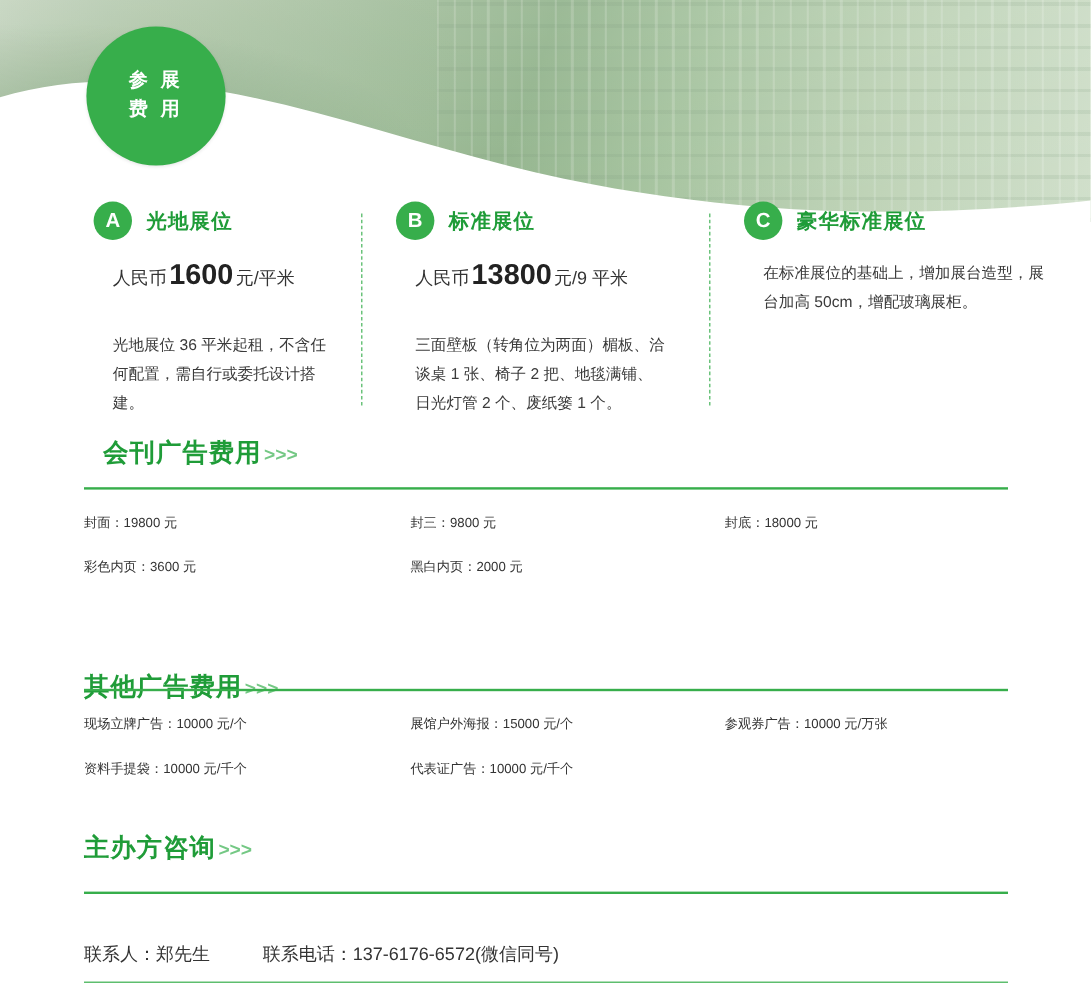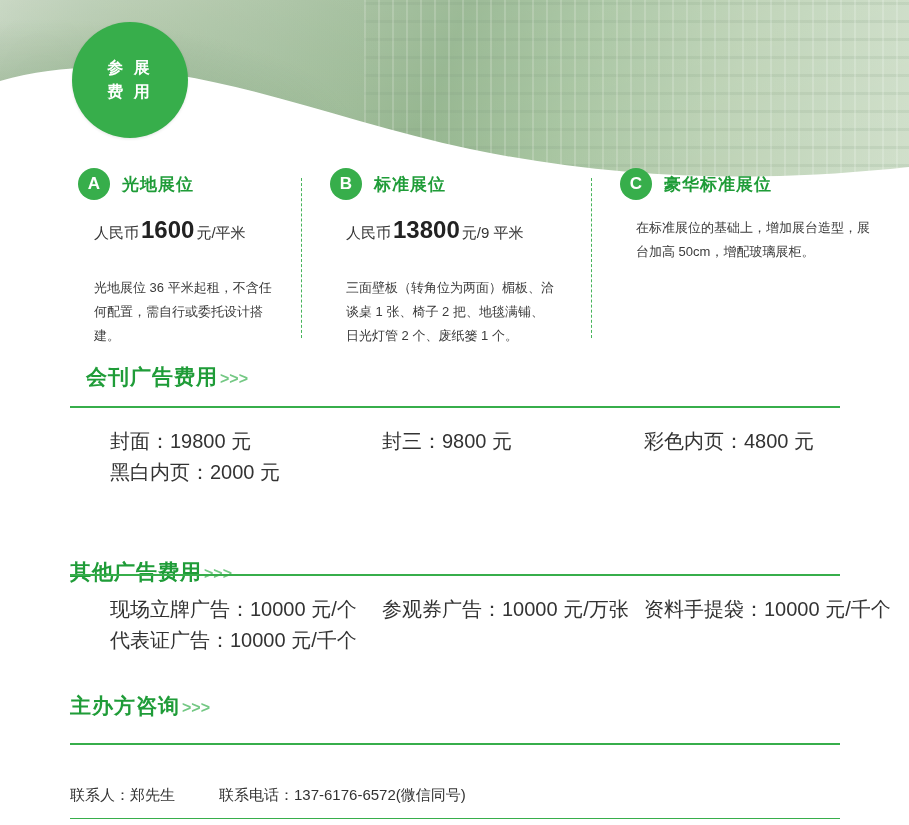--- a/index.html
+++ b/index.html
@@ -176,24 +176,23 @@
     background: #37ae4b;
   }
 
   
   .fee-grid {
     position: absolute;
     left: 70px;
     width: 790px;
     display: grid;
     grid-template-columns: 272px 262px 256px;
-    row-gap: 4px;
-    font-size: 20px;
+    row-gap: 22px;
+    font-size: 11px;
     color: #333;
-    margin-left: 40px;
   }
   .fee-item { white-space: nowrap; }
 
   
   .contact {
     position: absolute;
     left: 70px;
     font-size: 15px;
     color: #333;
     display: flex;
@@ -259,30 +258,32 @@
 
 </div>
 
 <div class="section-head" style="top: 363px; margin-left: 16px;">
   <span>会刊广告费用</span><span class="arrows">&gt;&gt;&gt;</span>
 </div>
 <div class="rule" style="top: 406px;"></div>
 <div class="fee-grid" style="top: 428px;">
   <div class="fee-item">封面：19800 元</div>
   <div class="fee-item">封三：9800 元</div>
-  <div class="fee-item">彩色内页：4800 元</div>
+  <div class="fee-item">封底：18000 元</div>
+  <div class="fee-item">彩色内页：3600 元</div>
   <div class="fee-item">黑白内页：2000 元</div>
 </div>
 
 <div class="section-head" style="top: 558px;">
   <span>其他广告费用</span><span class="arrows">&gt;&gt;&gt;</span>
 </div>
 <div class="rule" style="top: 574px;"></div>
 <div class="fee-grid" style="top: 596px;">
   <div class="fee-item">现场立牌广告：10000 元/个</div>
+  <div class="fee-item">展馆户外海报：15000 元/个</div>
   <div class="fee-item">参观券广告：10000 元/万张</div>
   <div class="fee-item">资料手提袋：10000 元/千个</div>
   <div class="fee-item">代表证广告：10000 元/千个</div>
 </div>
 
 <div class="section-head" style="top: 692px;">
   <span>主办方咨询</span><span class="arrows">&gt;&gt;&gt;</span>
 </div>
 <div class="rule" style="top: 743px;"></div>
 <div class="contact" style="top: 786px;">

